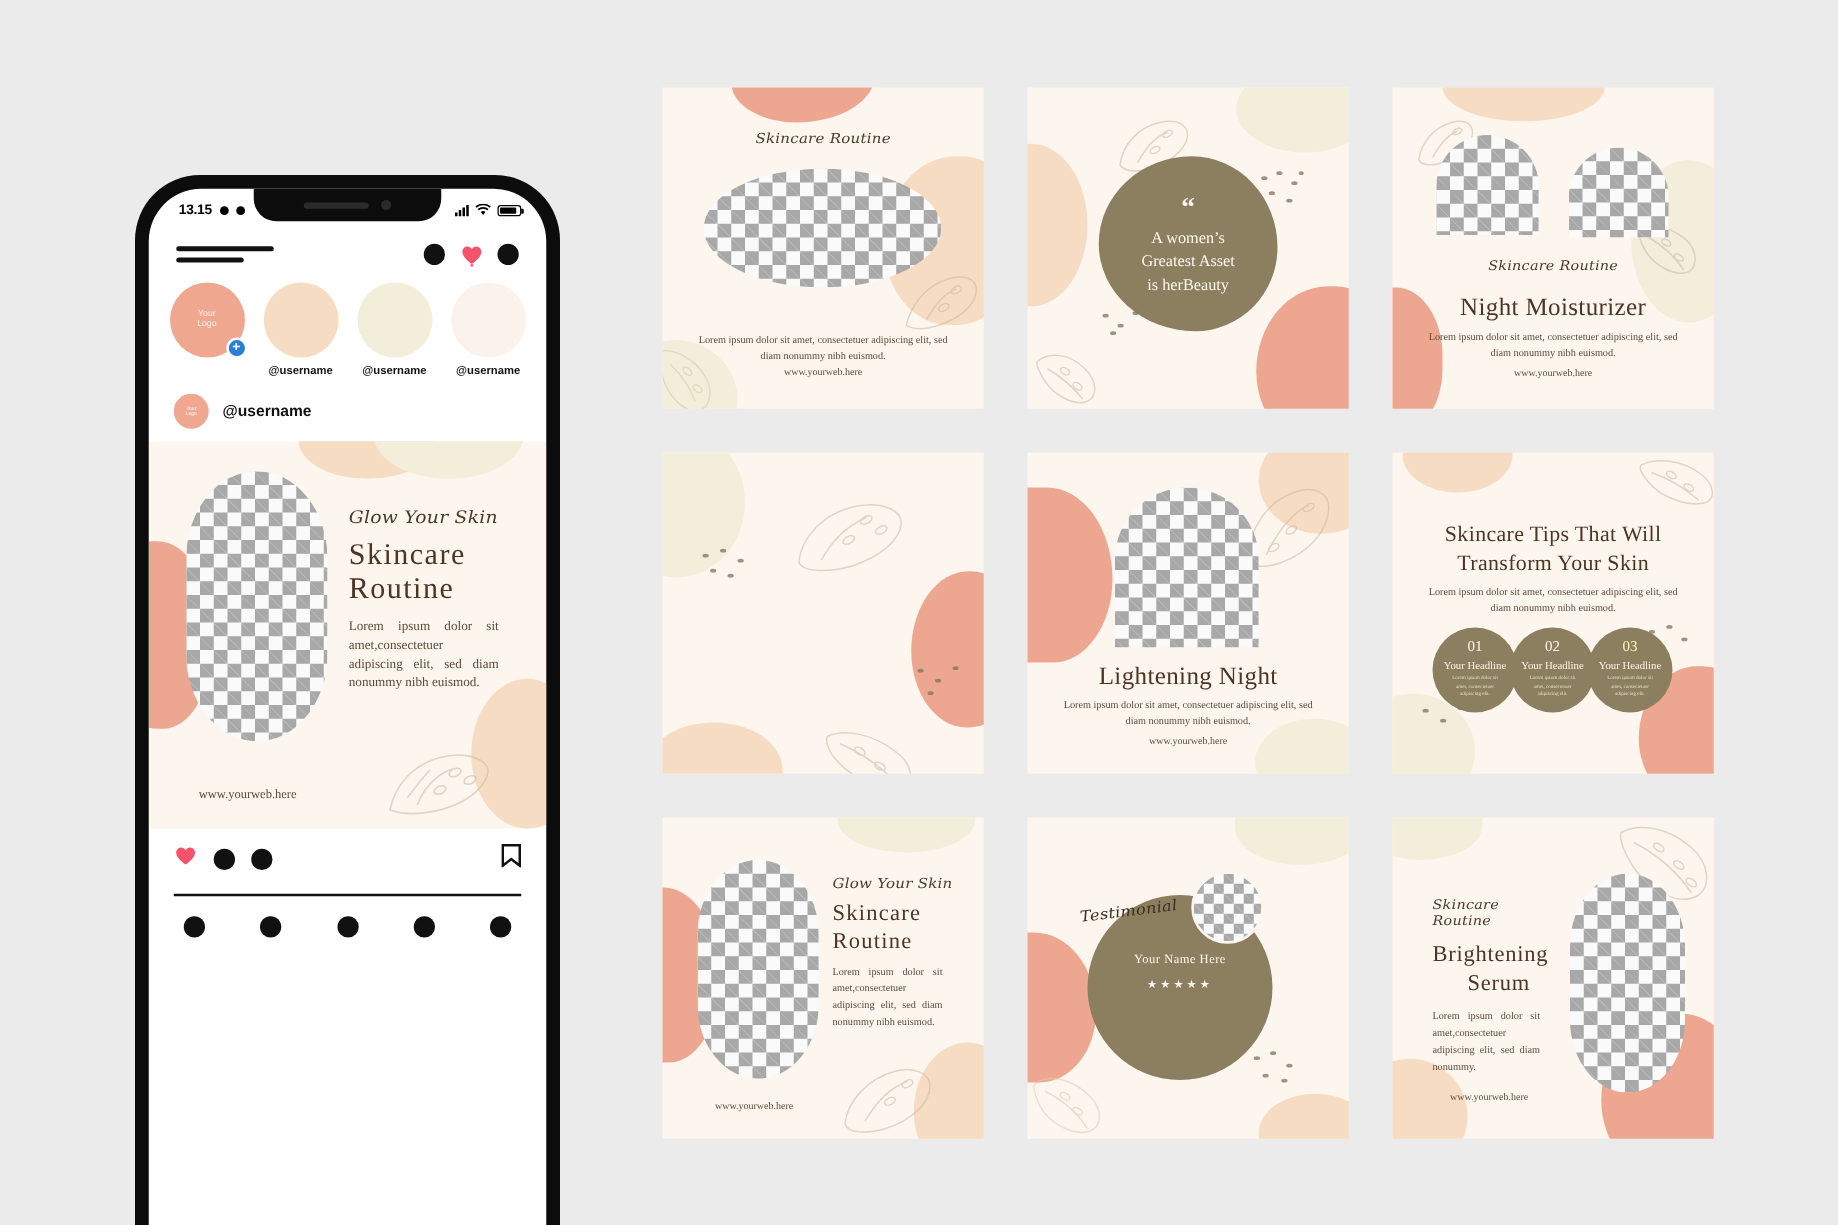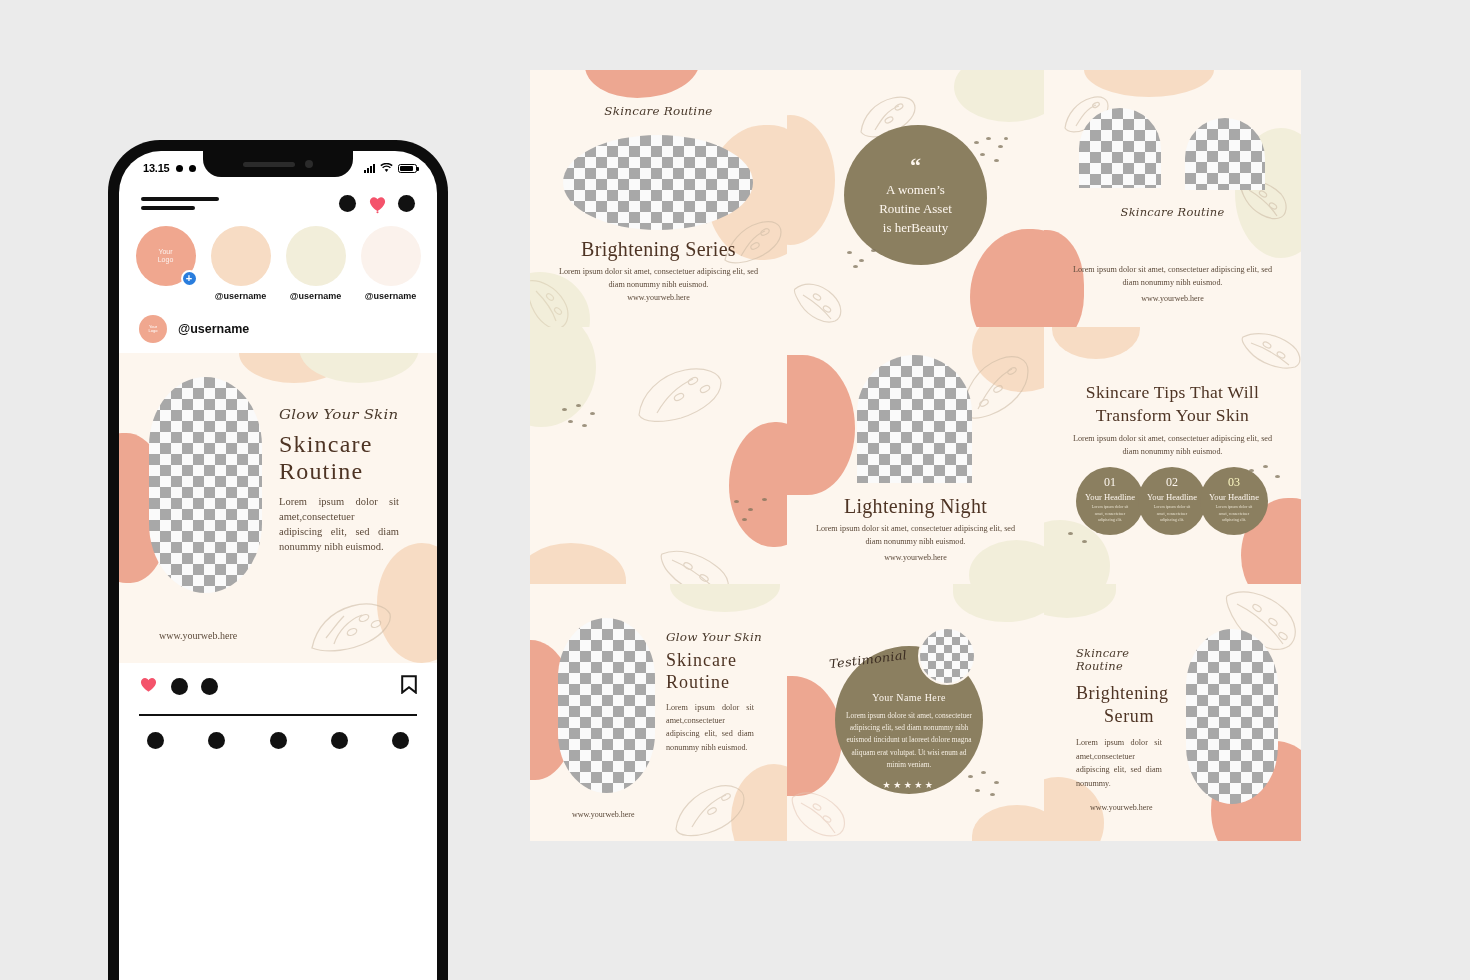--- a/index.html
+++ b/index.html
@@ -102,20 +102,21 @@
                     width: 86px; height: 5px; background:#111; border-radius:3px; }
 
   
   .grid {
     position: absolute;
     left: 530px; top: 70px;
     width: 845px;
     display: grid;
     grid-template-columns: repeat(3, 257px);
     grid-template-rows: repeat(3, 257px);
+    gap: 35px;
   }
   .card {
     position: relative;
     background: #fdf6ee;
     overflow: hidden;
   }
 
   
   .blob { position: absolute; }
   .b-salmon { background: #eda791; }
@@ -320,21 +321,20 @@
       <svg width="60" height="60" viewBox="0 0 60 60">
           <g fill="none" stroke="#d6c9ae" stroke-width="1.2">
         <path d="M2 8 C14 6 30 14 38 28 C45 40 42 52 34 55 C24 58 12 48 6 34 C2 24 0 14 2 8 Z"></path>
         <path d="M10 18 C18 26 26 36 30 48"></path>
         <ellipse cx="24" cy="24" rx="4" ry="2.4" transform="rotate(40 24 24)"></ellipse>
         <ellipse cx="32" cy="38" rx="4" ry="2.4" transform="rotate(40 32 38)"></ellipse>
       </g>
         </svg>
     </div>
     <div class="script" style="position:absolute;left:0;right:0;top:34px;text-align:center;font-size:12px">Skincare Routine</div>
-    <div class="cardtitle" style="position:absolute;left:0;right:0;top:168px;text-align:center;font-size:20px">Brightening Series</div>
     <div class="body-txt" style="position:absolute;left:26px;right:26px;top:196px;text-align:center;font-size:8.2px;line-height:1.55">Lorem ipsum dolor sit amet, consectetuer adipiscing elit, sed diam nonummy nibh euismod.</div>
     <div class="weburl" style="position:absolute;left:0;right:0;bottom:25px;text-align:center;font-size:8px">www.yourweb.here</div>
   </div>
 
   <div class="card">
     <div class="blob b-cream" style="right:-20px;top:-18px;width:110px;height:70px;border-radius:50%"></div>
     <div class="blob b-peach" style="left:-42px;top:45px;width:90px;height:130px;border-radius:50%"></div>
     <div class="blob b-salmon" style="right:-36px;bottom:-32px;width:110px;height:130px;border-radius:55% 45% 50% 50%"></div>
     <div class="leaf" style="left:70px;top:22px;width:62px;height:48px">
       <svg width="62" height="48" viewBox="0 0 62 48">
@@ -367,21 +367,21 @@
     </div>
     <div class="dots-deco" style="left:58px;top:175px;width:40px;height:30px">
       <i style="left:2px;top:6px;width:5px;height:3px"></i>
         <i style="left:14px;top:14px;width:5px;height:3px"></i>
       <i style="left:26px;top:4px;width:5px;height:3px"></i>
         <i style="left:8px;top:20px;width:5px;height:3px"></i>
     </div>
     <div style="position:absolute;left:57px;top:55px;width:143px;height:140px;display:flex;flex-direction:column;align-items:center;justify-content:center;padding-top:6px">
       <div style="font-family:'Liberation Serif',serif;color:#fdf6ee;font-size:22px;line-height:.7;margin-bottom:8px;font-weight:bold">“</div>
       <div style="font-family:'Liberation Serif',serif;color:#fdf6ee;font-size:13px;line-height:1.45;text-align:center">A women’s</div>
-      <div style="font-family:'Liberation Serif',serif;color:#fdf6ee;font-size:13px;line-height:1.45;text-align:center">Routine Asset</div>
+      <div style="font-family:'Liberation Serif',serif;color:#fdf6ee;font-size:13px;line-height:1.45;text-align:center">Greatest Asset</div>
       <div style="font-family:'Liberation Serif',serif;color:#fdf6ee;font-size:13px;line-height:1.45;text-align:center">is herBeauty</div>
     </div>
   </div>
 
   <div class="card">
     <div class="blob b-peach" style="left:40px;top:-28px;width:130px;height:55px;border-radius:0 0 50% 50%"></div>
     <div class="blob b-cream" style="right:-26px;top:58px;width:92px;height:130px;border-radius:50%"></div>
     <div class="blob b-salmon" style="left:-38px;bottom:-18px;width:78px;height:115px;border-radius:50% 50% 45% 55%"></div>
     <div class="leaf" style="left:18px;top:22px;width:48px;height:44px">
       <svg width="48" height="44" viewBox="0 0 48 44">
@@ -398,20 +398,21 @@
         <path d="M3 12 C14 6 30 10 42 22 C50 32 48 44 40 46 C30 49 14 40 7 28 C3 21 1 14 3 12 Z"></path>
         <path d="M10 18 C20 24 30 32 38 44"></path>
         <ellipse cx="24" cy="22" rx="4" ry="2.3" transform="rotate(32 24 22)"></ellipse>
         <ellipse cx="34" cy="34" rx="4" ry="2.3" transform="rotate(32 34 34)"></ellipse>
       </g>
         </svg>
     </div>
     <div class="checker" style="position:absolute;left:35px;top:38px;width:82px;height:80px;border-radius:41px 41px 0 0"></div>
     <div class="checker" style="position:absolute;left:141px;top:48px;width:80px;height:72px;border-radius:40px 40px 0 0"></div>
     <div class="script" style="position:absolute;left:0;right:0;top:135px;text-align:center;font-size:11.5px">Skincare Routine</div>
+    <div class="cardtitle" style="position:absolute;left:0;right:0;top:165px;text-align:center;font-size:20px">Night Moisturizer</div>
     <div class="body-txt" style="position:absolute;left:26px;right:26px;top:194px;text-align:center;font-size:8.2px;line-height:1.55">Lorem ipsum dolor sit amet, consectetuer adipiscing elit, sed diam nonummy nibh euismod.</div>
     <div class="weburl" style="position:absolute;left:0;right:0;bottom:24px;text-align:center;font-size:8px">www.yourweb.here</div>
   </div>
 
   <div class="card">
     <div class="blob b-cream" style="left:-44px;top:-20px;width:110px;height:120px;border-radius:50%"></div>
     <div class="blob b-salmon" style="right:-32px;top:95px;width:90px;height:125px;border-radius:52% 48% 50% 50%"></div>
     <div class="blob b-peach" style="left:-14px;bottom:-34px;width:110px;height:75px;border-radius:50% 50% 0 0"></div>
     <div class="leaf" style="left:105px;top:38px;width:90px;height:60px">
       <svg width="90" height="60" viewBox="0 0 90 60">
@@ -561,21 +562,20 @@
     <div class="dots-deco" style="right:36px;bottom:42px;width:42px;height:28px">
       <i style="left:2px;top:4px;width:5px;height:3px"></i>
         <i style="left:15px;top:0px;width:5px;height:3px"></i>
       <i style="left:28px;top:10px;width:5px;height:3px"></i>
         <i style="left:9px;top:18px;width:5px;height:3px"></i>
       <i style="left:24px;top:22px;width:5px;height:3px"></i>
     </div>
     <div class="script" style="position:absolute;left:42px;top:68px;font-size:13px;transform:rotate(-7deg) scaleY(0.92);color:#3c2d22">Testimonial</div>
     <div style="position:absolute;left:58px;top:108px;width:128px;text-align:center">
       <div style="font-family:'Liberation Serif',serif;color:#fdf6ee;font-size:10px;letter-spacing:.4px">Your Name Here</div>
-      <div style="font-family:'Liberation Serif',serif;color:#f3ece0;font-size:7.4px;line-height:1.65;margin-top:7px">Lorem ipsum dolore sit amet, consectetuer adipiscing elit, sed diam nonummy nibh euismod tincidunt ut laoreet dolore magna aliquam erat volutpat. Ut wisi enum ad minim veniam.</div>
       <div style="color:#fdf6ee;font-size:9px;letter-spacing:2.5px;margin-top:9px">★★★★★</div>
     </div>
   </div>
 
   <div class="card">
     <div class="blob b-cream" style="left:-26px;top:-22px;width:98px;height:56px;border-radius:0 0 50% 50%"></div>
     <div class="blob b-peach" style="left:-32px;bottom:-28px;width:92px;height:92px;border-radius:50%"></div>
     <div class="blob b-salmon" style="right:-22px;bottom:-32px;width:112px;height:132px;border-radius:55% 45% 50% 50%"></div>
     <div class="leaf" style="right:-2px;top:2px;width:78px;height:72px">
       <svg width="78" height="72" viewBox="0 0 78 72">

